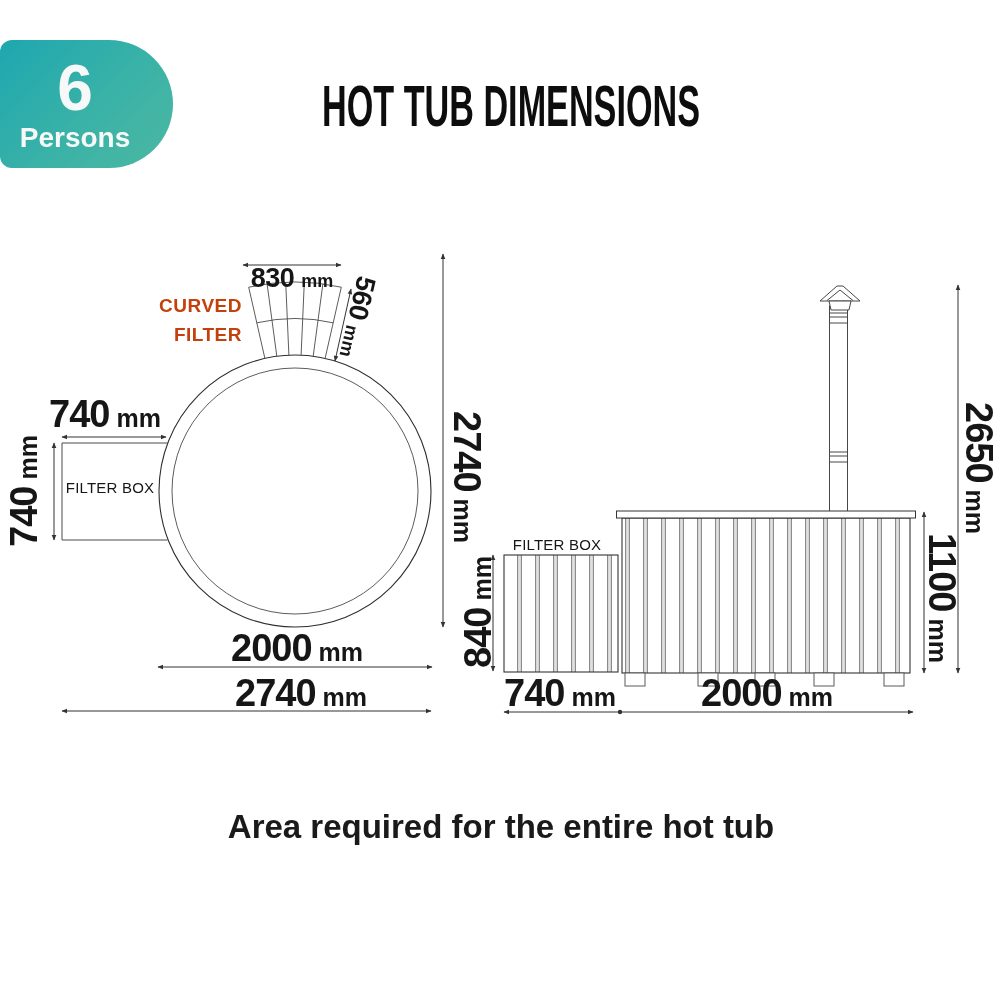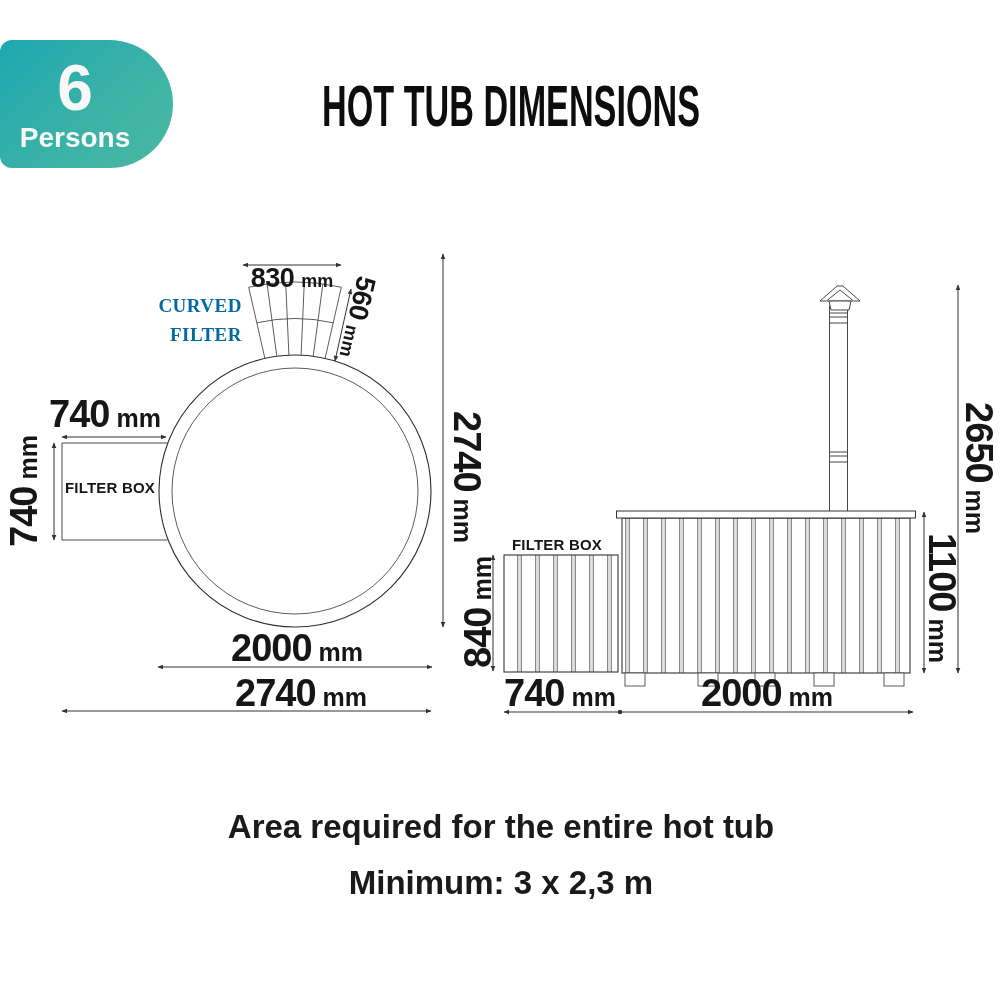--- a/index.html
+++ b/index.html
@@ -33,26 +33,26 @@
   }
   .dim .num{font-size:38px;letter-spacing:-1px;}
   .dim .unit{font-size:25px;}
   .dim.small .num{font-size:27px;letter-spacing:-0.5px;}
   .dim.small .unit{font-size:18px;}
   .dim.rot90{transform:translate(-50%,-50%) rotate(90deg);}
   .dim.rotn90{transform:translate(-50%,-50%) rotate(-90deg);}
   .dim.rot103{transform:translate(-50%,-50%) rotate(103deg);}
 
   .caption{
-    position:absolute;font-weight:700;color:#161616;white-space:nowrap;
+    position:absolute;font-weight:400;color:#161616;white-space:nowrap;
     transform:translate(-50%,-50%);font-size:15px;letter-spacing:0.2px;
   }
   .steps-caption{
     position:absolute;left:130px;top:291px;width:112px;text-align:right;
-    font-weight:700;font-size:19px;line-height:29px;letter-spacing:0.5px;color:#0369a1;font-family:Liberation Serif, serif;
+    font-weight:700;font-size:19px;line-height:29px;letter-spacing:0.5px;color:#c2410c;
   }
 
   
   .footer{position:absolute;left:0;top:799px;width:1002px;text-align:center;color:#1a1a1a;}
   .footer div{font-size:33px;font-weight:700;line-height:56px;}
 </style>
 </head>
 <body>
 
 <div class="canvas">
@@ -196,16 +196,15 @@
     <span class="num">1100</span>
     <span class="unit">mm</span>
   </div>
   <div class="dim rot90" style="left:978px;top:468px;">
     <span class="num">2650</span>
     <span class="unit">mm</span>
   </div>
 
   <div class="footer">
     <div>Area required for the entire hot tub</div>
-    <div>Minimum: 3 x 2,3 m</div>
   </div>
 
 </div>
 
 </body></html>

